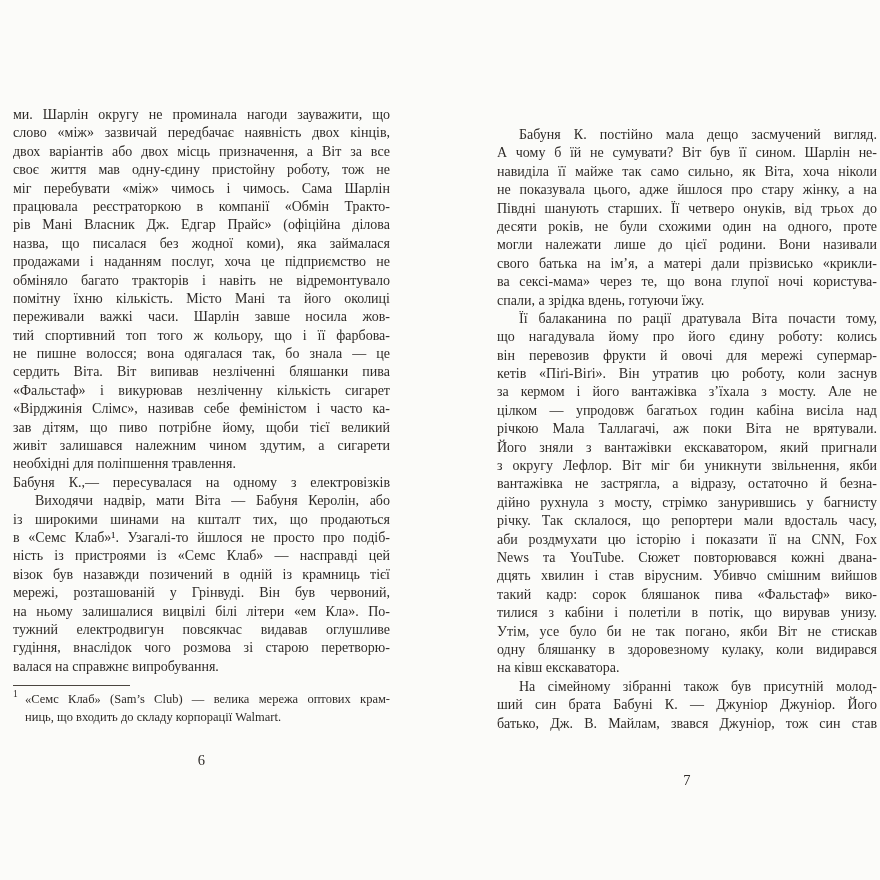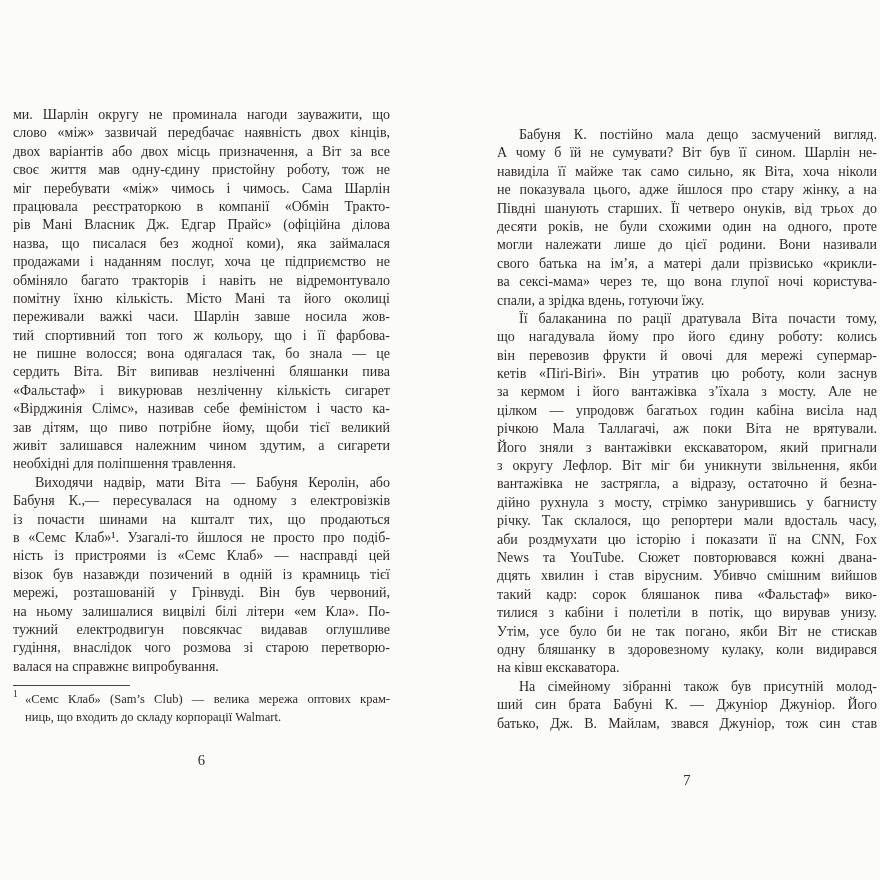--- a/index.html
+++ b/index.html
@@ -88,23 +88,23 @@
         <div class="line">помітну їхню кількість. Місто Мані та його околиці</div>
         <div class="line">переживали важкі часи. Шарлін завше носила жов-</div>
         <div class="line">тий спортивний топ того ж кольору, що і її фарбова-</div>
         <div class="line">не пишне волосся; вона одягалася так, бо знала — це</div>
         <div class="line">сердить Віта. Віт випивав незліченні бляшанки пива</div>
         <div class="line">«Фальстаф» і викурював незліченну кількість сигарет</div>
         <div class="line">«Вірджинія Слімс», називав себе феміністом і часто ка-</div>
         <div class="line">зав дітям, що пиво потрібне йому, щоби тієї великий</div>
         <div class="line">живіт залишався належним чином здутим, а сигарети</div>
         <div class="line last">необхідні для поліпшення травлення.</div>
+        <div class="line">Бабуня К.,— пересувалася на одному з електровізків</div>
         <div class="line indent">Виходячи надвір, мати Віта — Бабуня Керолін, або</div>
-        <div class="line">Бабуня К.,— пересувалася на одному з електровізків</div>
-        <div class="line">із почасти шинами на кшталт тих, що продаються</div>
+        <div class="line">із широкими шинами на кшталт тих, що продаються</div>
         <div class="line">в «Семс Клаб»¹. Узагалі-то йшлося не просто про подіб-</div>
         <div class="line">ність із пристроями із «Семс Клаб» — насправді цей</div>
         <div class="line">візок був назавжди позичений в одній із крамниць тієї</div>
         <div class="line">мережі, розташованій у Грінвуді. Він був червоний,</div>
         <div class="line">на ньому залишалися вицвілі білі літери «ем Кла». По-</div>
         <div class="line">тужний електродвигун повсякчас видавав оглушливе</div>
         <div class="line">гудіння, внаслідок чого розмова зі старою перетворю-</div>
         <div class="line last">валася на справжнє випробування.</div>
       </div>
 

